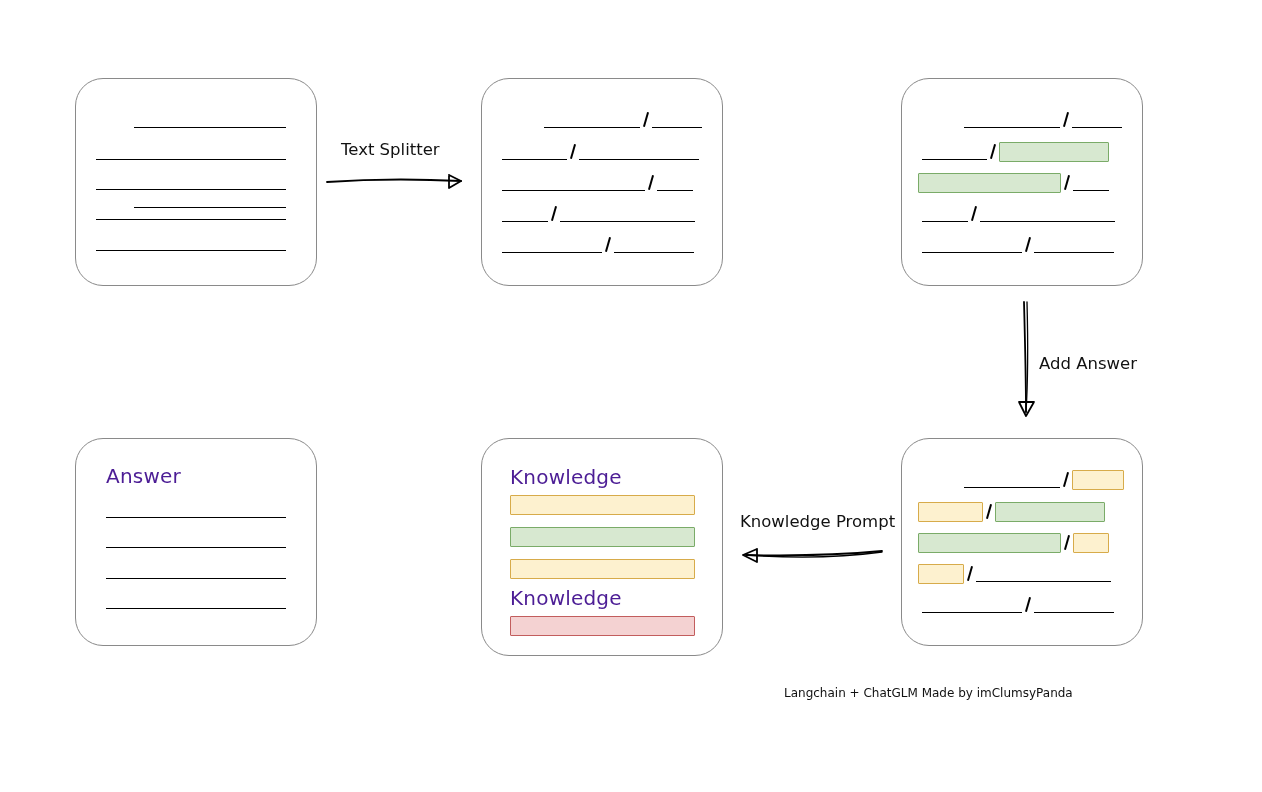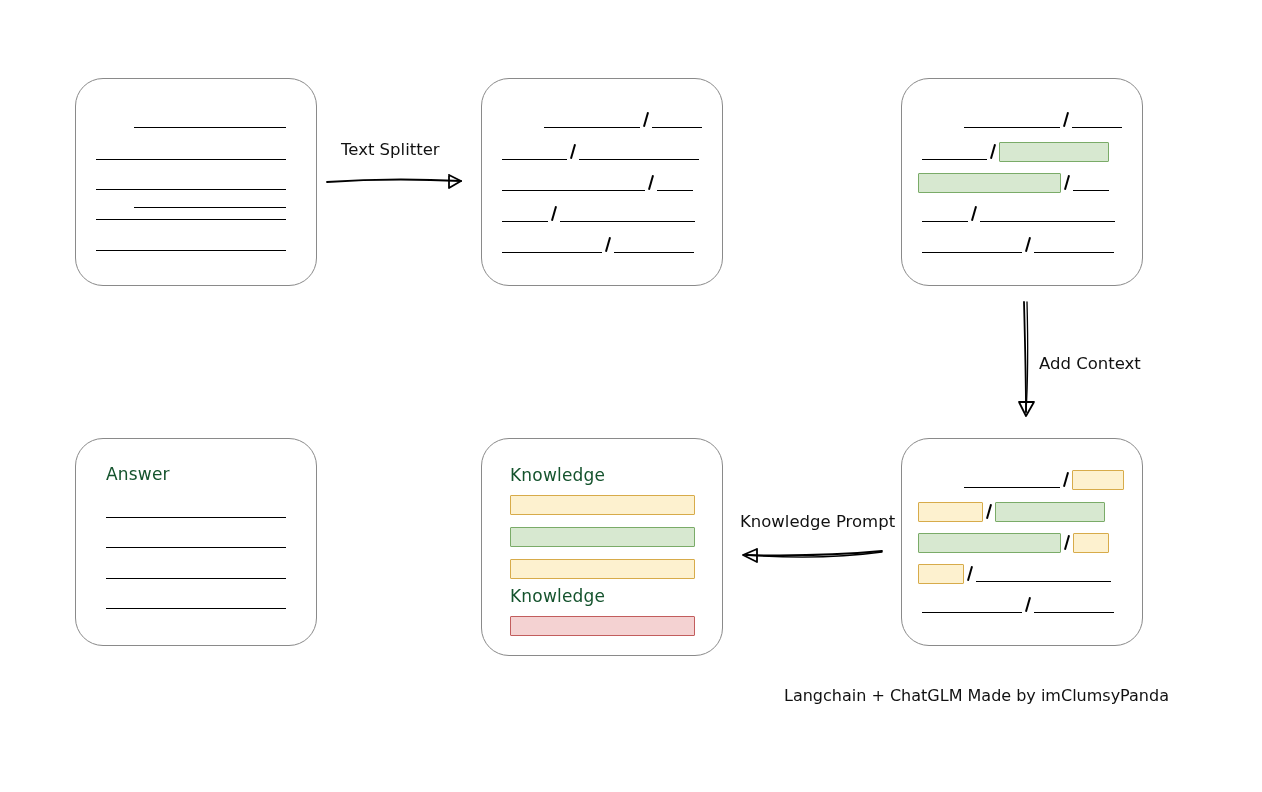--- a/index.html
+++ b/index.html
@@ -27,22 +27,22 @@
   .card {
     position: absolute;
     box-sizing: border-box;
     border: 1.4px solid #8a8a8a;
     border-radius: 28px;
     background: #ffffff;
   }
 
   .card-title {
     position: absolute;
-    font-size: 17px;
-    color: #14532d;
+    font-size: 20px;
+    color: #4c1d95;
     letter-spacing: 0.2px;
     white-space: nowrap;
   }
 
   
   .rows {
     position: absolute;
     left: 0; top: 0; right: 0; bottom: 0;
   }
   .row {
@@ -102,21 +102,21 @@
   .arrow-label {
     position: absolute;
     font-size: 16.5px;
     color: #111111;
     white-space: nowrap;
   }
   .arrow-svg { position: absolute; overflow: visible; }
 
   .footer {
     position: absolute;
-    font-size: 16px;
+    font-size: 12px;
     color: #111111;
     white-space: nowrap;
   }
 </style>
 </head>
 <body>
 
 <div class="canvas">
 
   <div class="card" style="left:75px; top:78px; width:242px; height:208px;">
@@ -210,21 +210,21 @@
       </div>
     </div>
   </div>
 
   <div class="arrow-wrap" style="left:1005px; top:300px; width:180px; height:125px;">
     <svg class="arrow-svg" width="40" height="125" style="left:6px; top:0px;">
       <path d="M13,2 C14,40 15,80 15,112" stroke="#000" stroke-width="1.8" fill="none" stroke-linecap="round"></path>
       <path d="M16,2 C17,40 17,80 15,112" stroke="#000" stroke-width="1.3" fill="none" stroke-linecap="round"></path>
       <path d="M15,116 L8,102 M15,116 L23,102 M8,102 L23,102" stroke="#000" stroke-width="1.8" fill="none" stroke-linecap="round" stroke-linejoin="round"></path>
     </svg>
-    <div class="arrow-label" style="left:34px; top:54px;">Add Context</div>
+    <div class="arrow-label" style="left:34px; top:54px;">Add Answer</div>
   </div>
 
   <div class="card" style="left:75px; top:438px; width:242px; height:208px;">
     <div class="card-title" style="left:30px; top:25px;">Answer</div>
     <div class="rows">
       <div class="answer-line" style="left:30px; top:78px; width:180px;"></div>
       <div class="answer-line" style="left:30px; top:108px; width:180px;"></div>
       <div class="answer-line" style="left:30px; top:139px; width:180px;"></div>
       <div class="answer-line" style="left:30px; top:169px; width:180px;"></div>
     </div>

